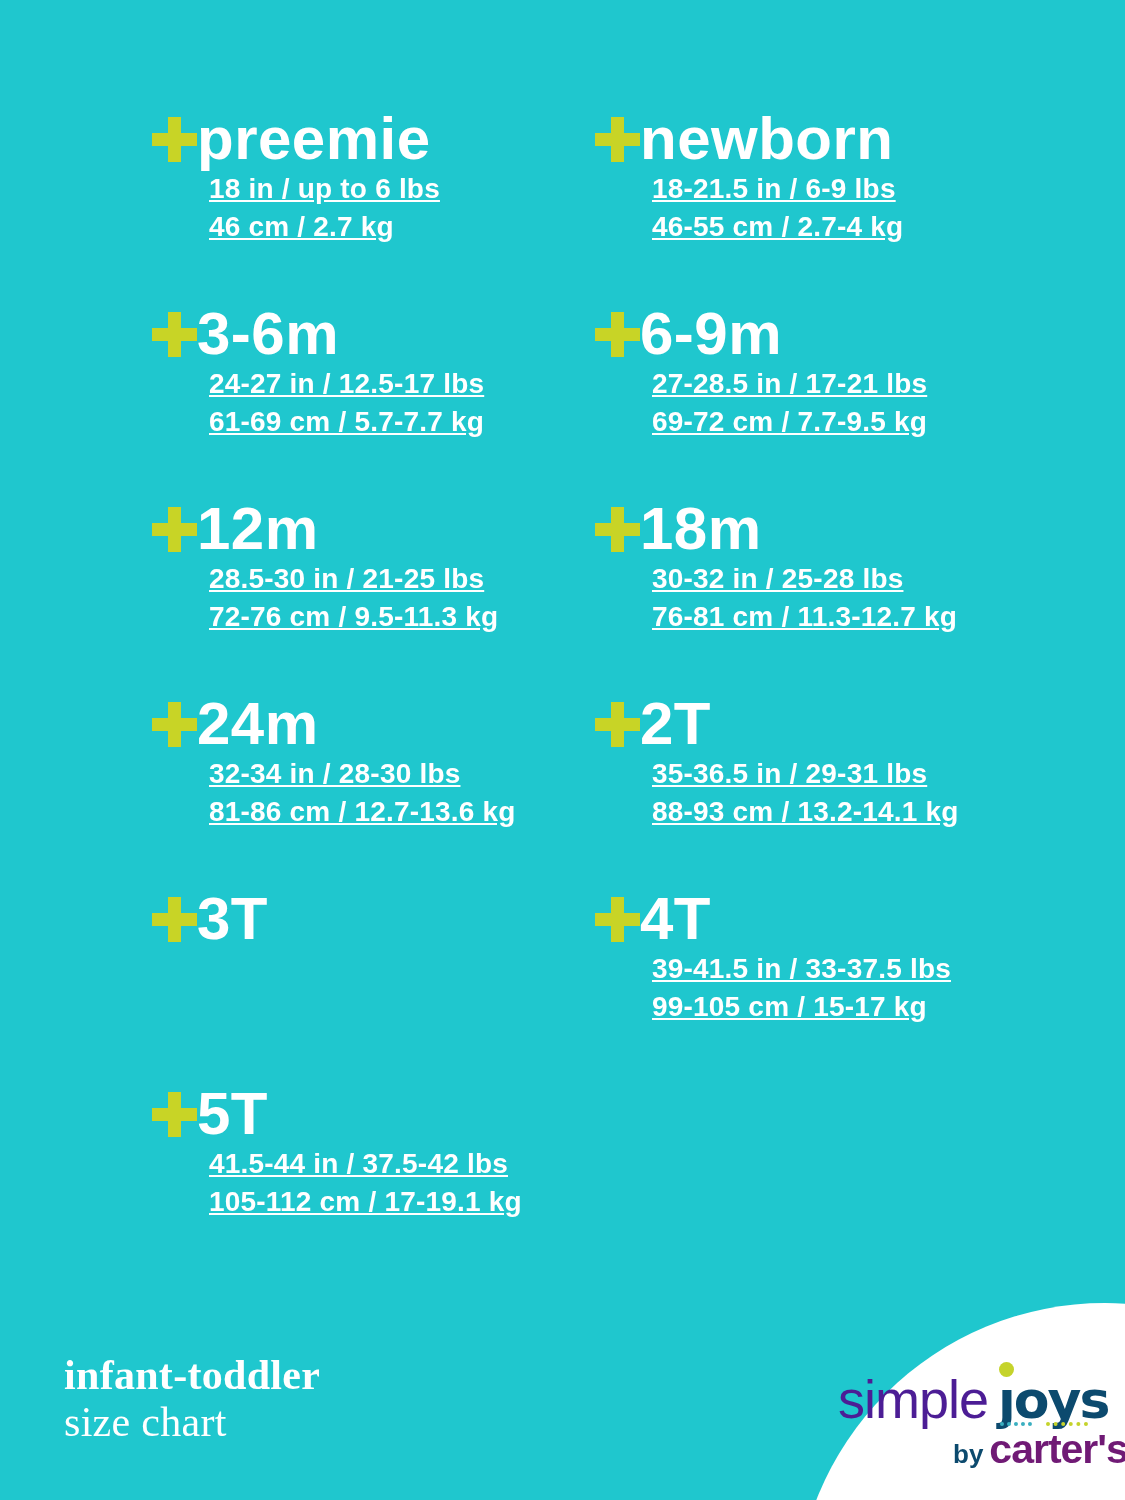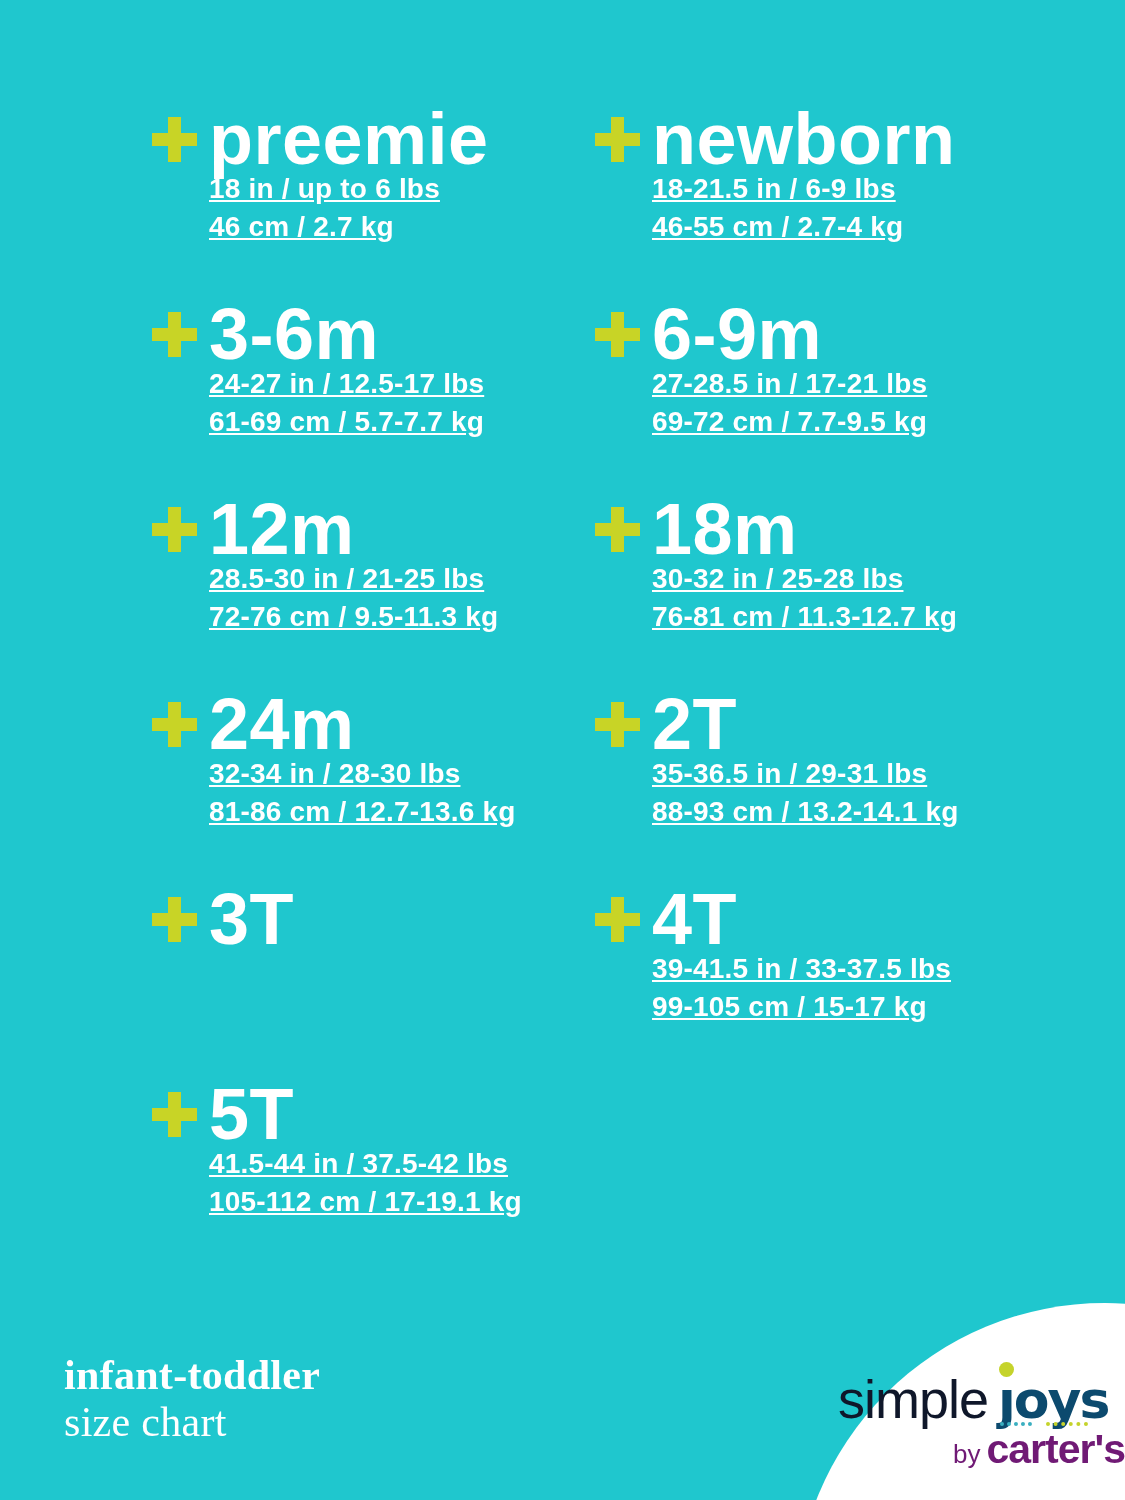--- a/index.html
+++ b/index.html
@@ -49,22 +49,21 @@
   }
   .plus::after {
     content: "";
     position: absolute;
     left: 16px; top: 0;
     width: 13px; height: 45px;
     background: #c8d426;
   }
 
   .size-name {
-    margin-left: 12px;
-    font-size: 72px;
+    font-size: 60px;
     font-weight: 700;
     line-height: 62px;
     letter-spacing: 0.5px;
   }
 
   .entry-details {
     margin-left: 57px;
     font-size: 28px;
     font-weight: 700;
     line-height: 38px;
@@ -107,21 +106,21 @@
   .logo-line1 {
     position: absolute;
     left: 838px;
     top: 1372px;
     white-space: nowrap;
     line-height: 1;
   }
   .logo-simple {
     font-size: 54px;
     font-weight: 400;
-    color: #0f172a;
+    color: #4c1d95;
     letter-spacing: -1px;
   }
   .logo-joys {
     position: relative;
     display: inline-block;
     margin-left: 10px;
     font-family: "DejaVu Sans", sans-serif;
     font-size: 52px;
     font-weight: 700;
     color: #0c4a6e;
@@ -156,22 +155,22 @@
 
   .logo-byline {
     position: absolute;
     left: 953px;
     top: 1429px;
     white-space: nowrap;
     line-height: 1;
   }
   .logo-by {
     font-size: 26px;
-    font-weight: 400;
-    color: #701a75;
+    font-weight: 700;
+    color: #0c4a6e;
     margin-right: 6px;
   }
   .logo-carters {
     font-size: 41px;
     font-weight: 700;
     color: #701a75;
     letter-spacing: -1px;
   }
   .logo-tm {
     font-size: 11px;

